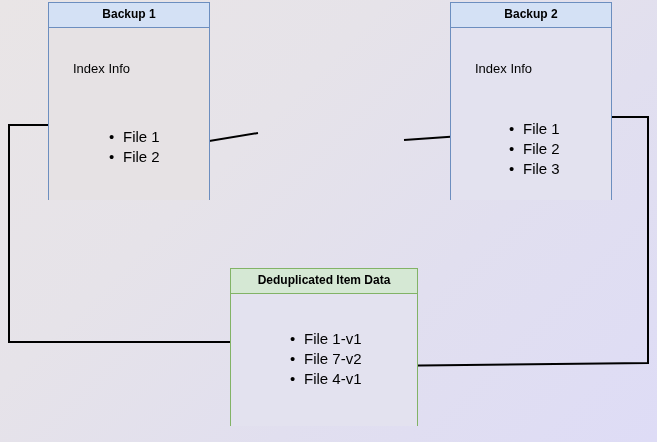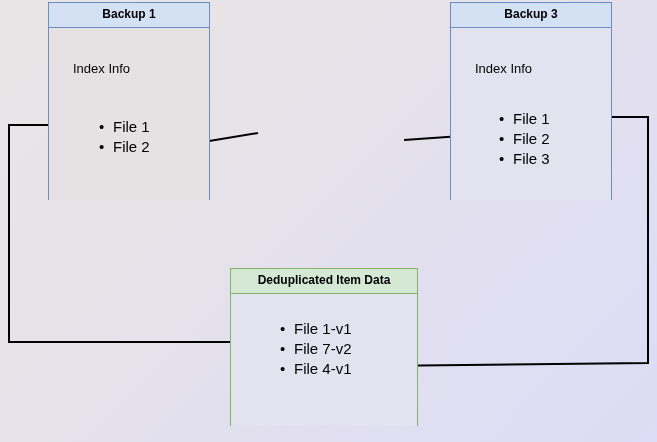--- a/index.html
+++ b/index.html
@@ -60,21 +60,21 @@
 
   .node .index-label {
     position: absolute;
     font-size: 13px;
     color: #000;
     white-space: nowrap;
   }
 
   ul.filelist {
     list-style: none;
-    margin: 0;
+    margin: 10px;
     padding: 0;
     position: absolute;
   }
   ul.filelist li {
     position: relative;
     font-size: 15px;
     line-height: 20px;
     color: #000;
     padding-left: 14px;
     white-space: nowrap;
@@ -133,21 +133,21 @@
     <div class="body" style="height:172px;">
       <div class="index-label" style="left:24px; top:33px;">Index Info</div>
       <ul class="filelist" style="left:50px; top:89px;">
         <li>File 1</li>
         <li>File 2</li>
       </ul>
     </div>
   </div>
 
   <div class="node backup backup2" style="left:450px; top:2px; width:162px; height:198px;">
-    <div class="hdr">Backup 3</div>
+    <div class="hdr">Backup 2</div>
     <div class="body" style="height:172px;">
       <div class="index-label" style="left:24px; top:33px;">Index Info</div>
       <ul class="filelist" style="left:48px; top:81px;">
         <li>File 1</li>
         <li>File 2</li>
         <li>File 3</li>
       </ul>
     </div>
   </div>
 

